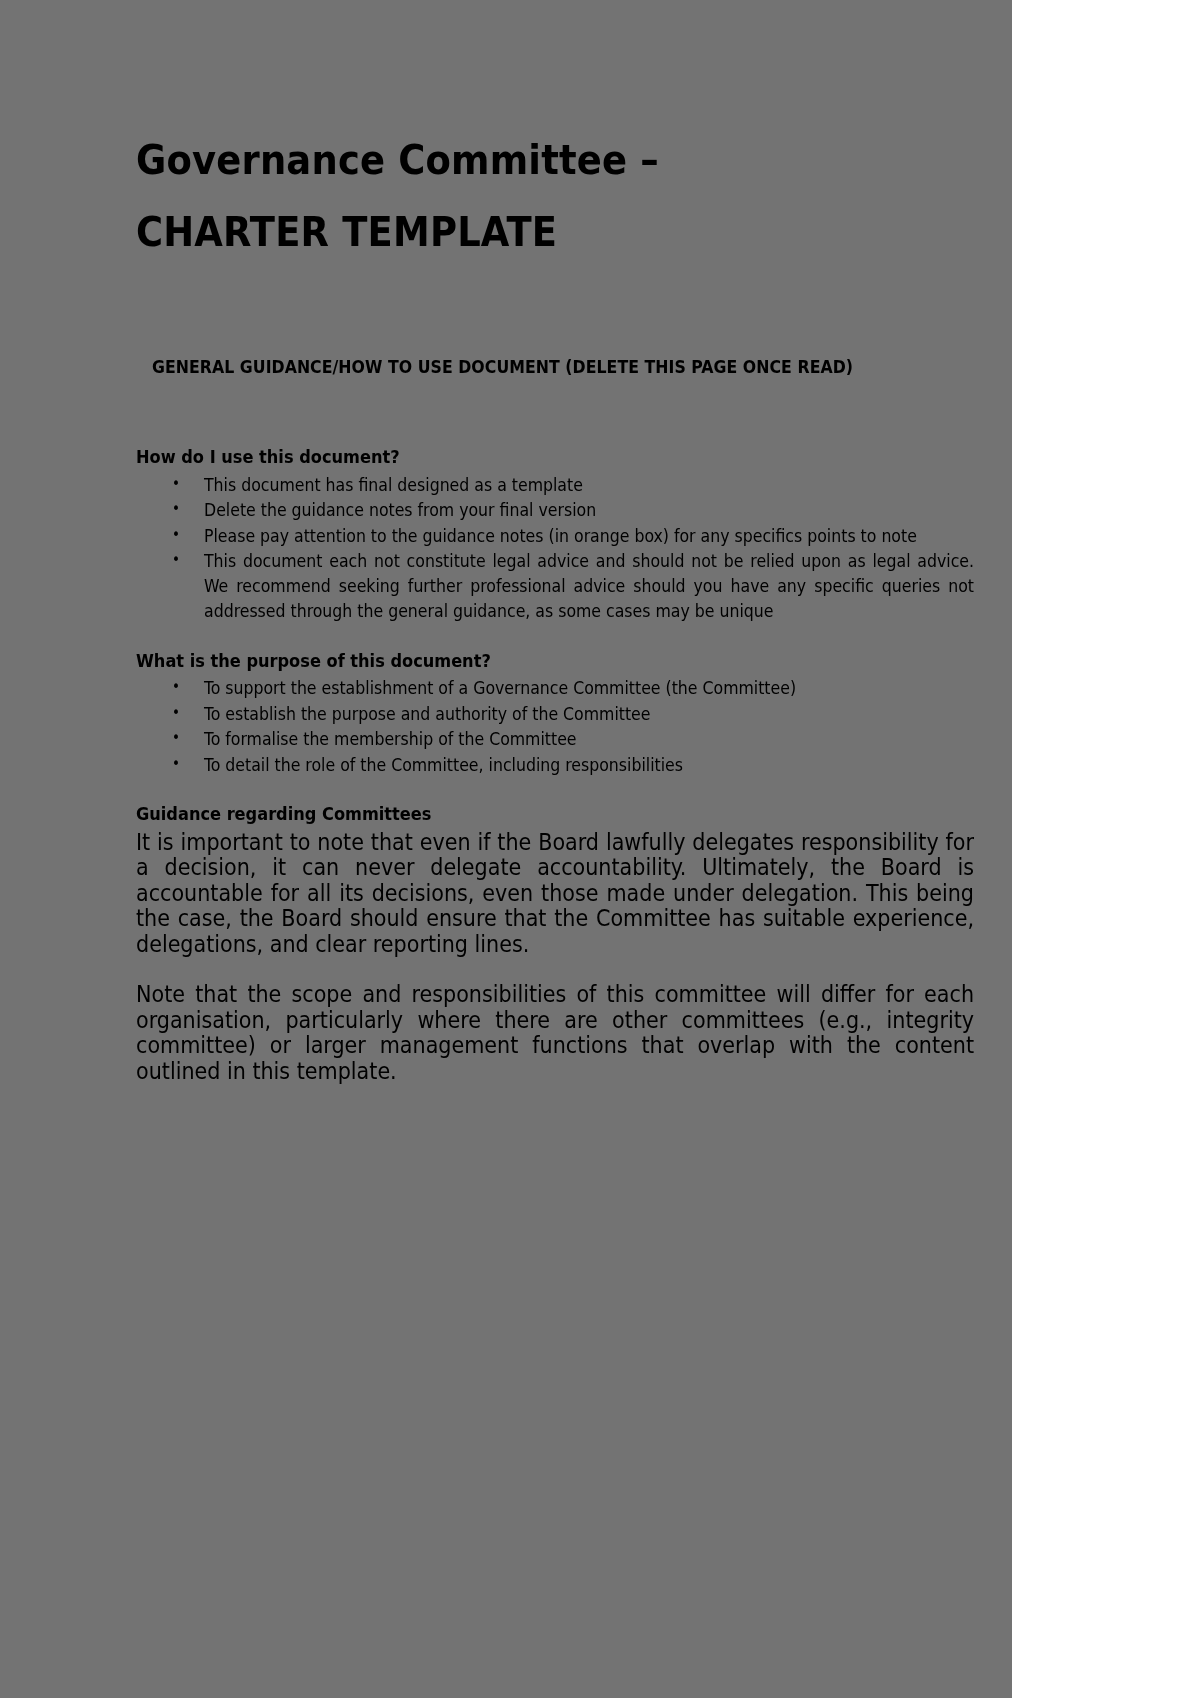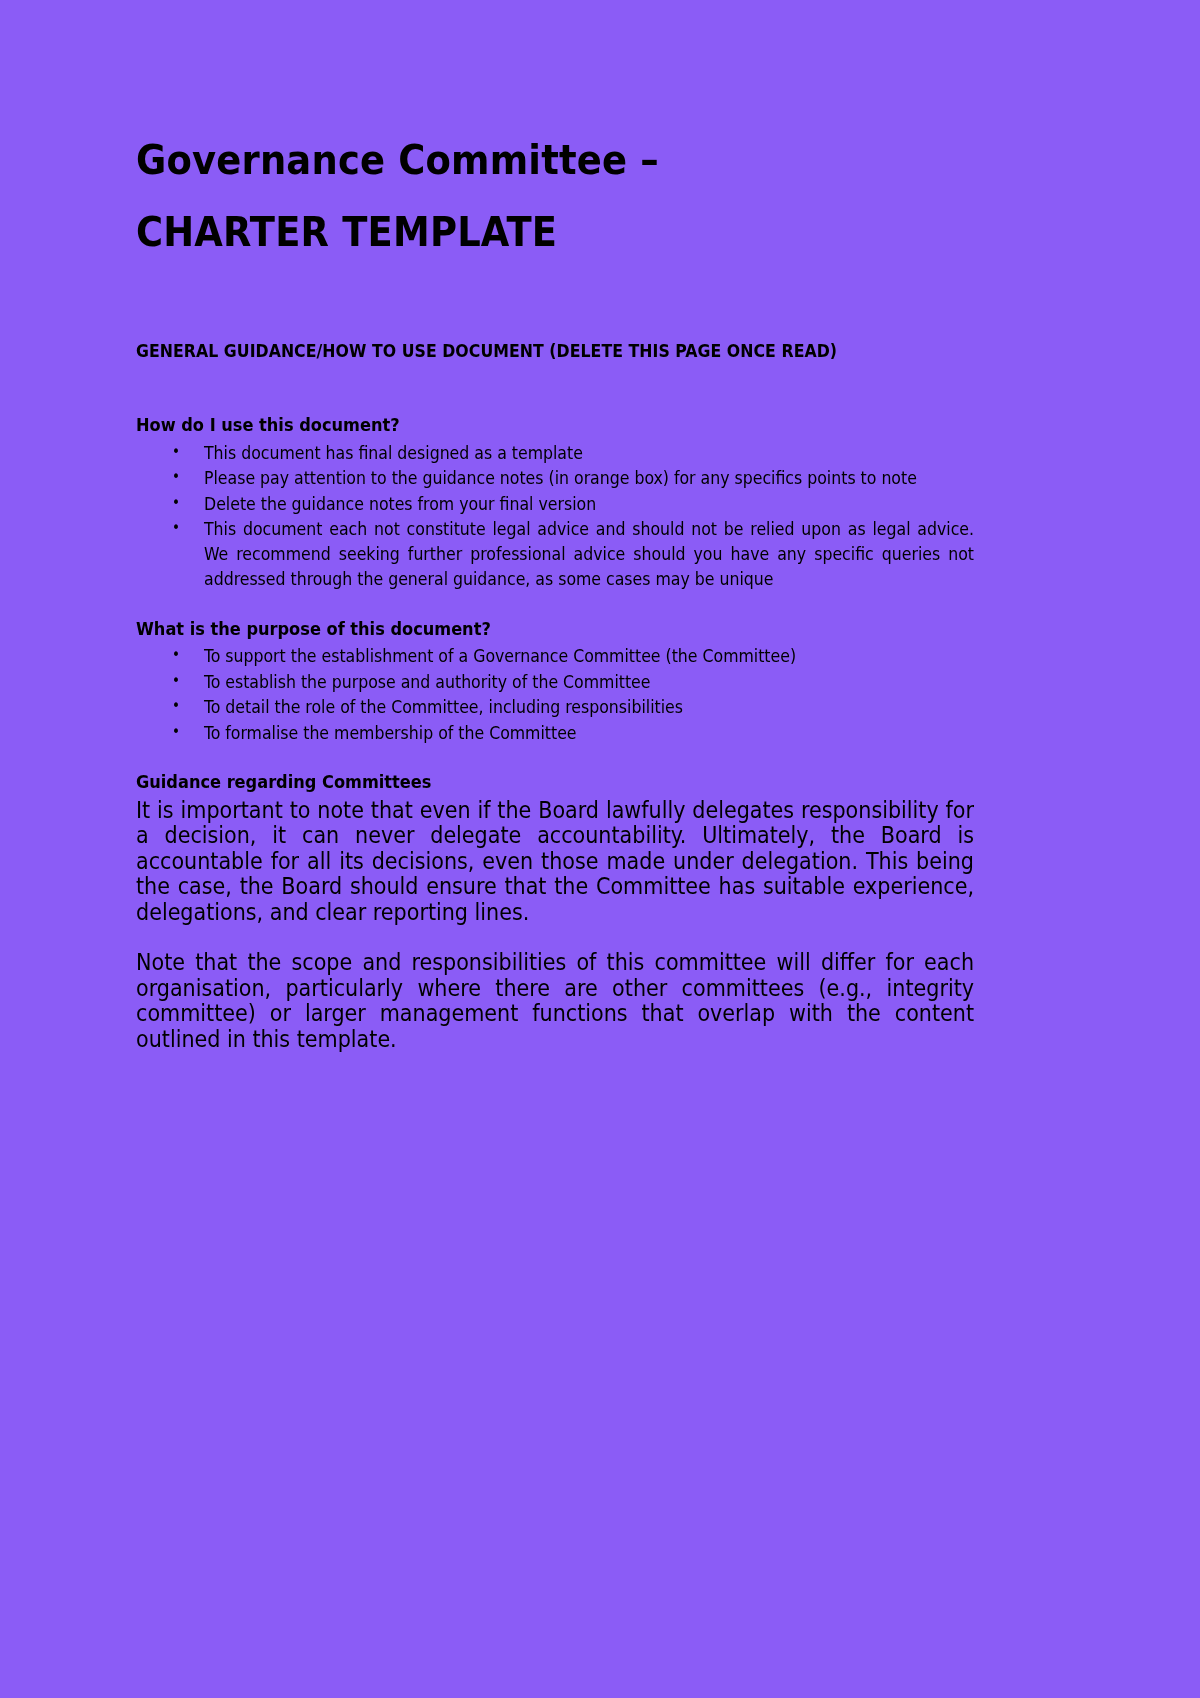--- a/index.html
+++ b/index.html
@@ -9,23 +9,23 @@
   }
   body {
     width: 1200px;
     height: 1698px;
     font-family: "DejaVu Sans Condensed", "Liberation Sans Narrow", "Liberation Sans", sans-serif;
     color: #000000;
     -webkit-font-smoothing: antialiased;
   }
   .page {
     position: relative;
-    width: 1200px;
+    width: 1012px;
     height: 1698px;
-    background: #8b5cf6;
+    background: #737373;
     box-sizing: border-box;
   }
   .content {
     position: absolute;
     left: 136px;
     top: 140px;
     width: 838px;
   }
 
   
@@ -42,21 +42,21 @@
     margin-bottom: 31px;
   }
   .title-line-2 {
     display: block;
   }
 
   
   .caps-heading {
     font-size: 17.5px;
     font-weight: 700;
-    margin: 0;
+    margin: 16px;
     padding: 0;
     letter-spacing: 0.05px;
     line-height: 1.2;
   }
   .spacer-after-title { height: 88px; }
   .spacer-after-caps  { height: 52px; }
 
   
   .sub-heading {
     font-size: 18px;
@@ -116,33 +116,33 @@
 
     <div class="spacer-after-title"></div>
 
     <div class="caps-heading">GENERAL GUIDANCE/HOW TO USE DOCUMENT (DELETE THIS PAGE ONCE READ)</div>
 
     <div class="spacer-after-caps"></div>
 
     <div class="sub-heading">How do I use this document?</div>
     <ul class="bullets">
       <li class="single-line">This document has final designed as a template</li>
+      <li class="single-line">Delete the guidance notes from your final version</li>
       <li class="single-line">Please pay attention to the guidance notes (in orange box) for any specifics points to note</li>
-      <li class="single-line">Delete the guidance notes from your final version</li>
       <li>This document each not constitute legal advice and should not be relied upon as legal advice.  We recommend seeking further professional advice should you have any specific queries not addressed through the general guidance, as some cases may be unique</li>
     </ul>
 
     <div class="gap-md"></div>
 
     <div class="sub-heading">What is the purpose of this document?</div>
     <ul class="bullets">
       <li class="single-line">To support the establishment of a Governance Committee (the Committee)</li>
       <li class="single-line">To establish the purpose and authority of the Committee</li>
+      <li class="single-line">To formalise the membership of the Committee</li>
       <li class="single-line">To detail the role of the Committee, including responsibilities</li>
-      <li class="single-line">To formalise the membership of the Committee</li>
     </ul>
 
     <div class="gap-md"></div>
 
     <div class="sub-heading">Guidance regarding Committees</div>
     <p class="body-par">It is important to note that even if the Board lawfully delegates responsibility for a decision, it can never delegate accountability. Ultimately, the Board is accountable for all its decisions, even those made under delegation.  This being the case, the Board should ensure that the Committee has suitable experience, delegations, and clear reporting lines.</p>
 
     <div class="gap-par"></div>
 
     <p class="body-par">Note that the scope and responsibilities of this committee will differ for each organisation, particularly where there are other committees (e.g., integrity committee) or larger management functions that overlap with the content outlined in this template.</p>

